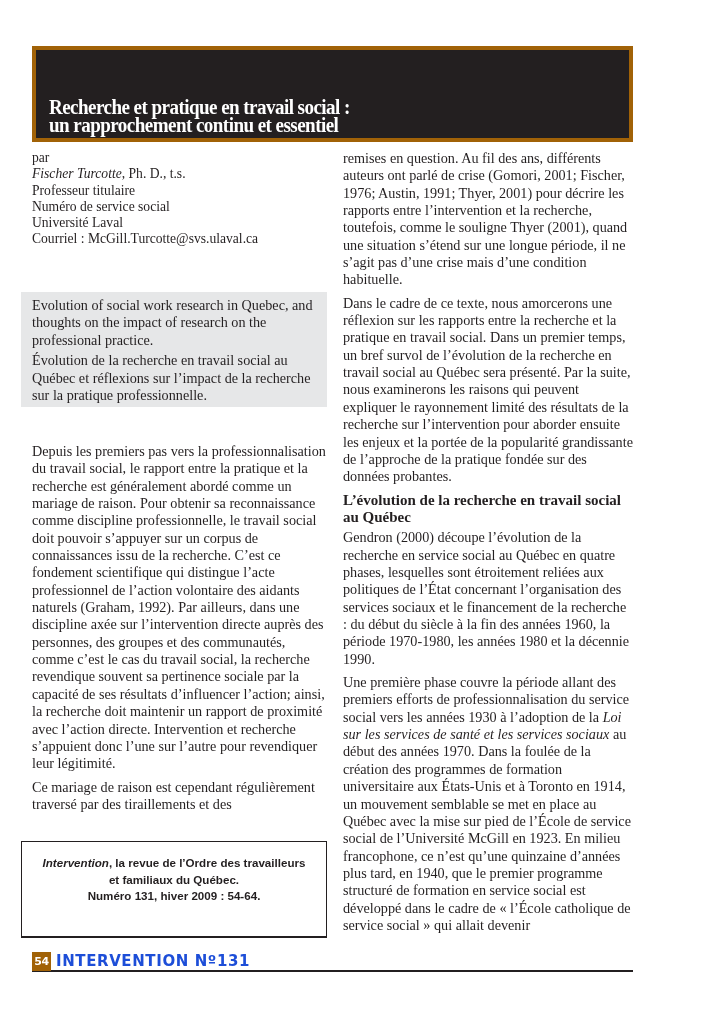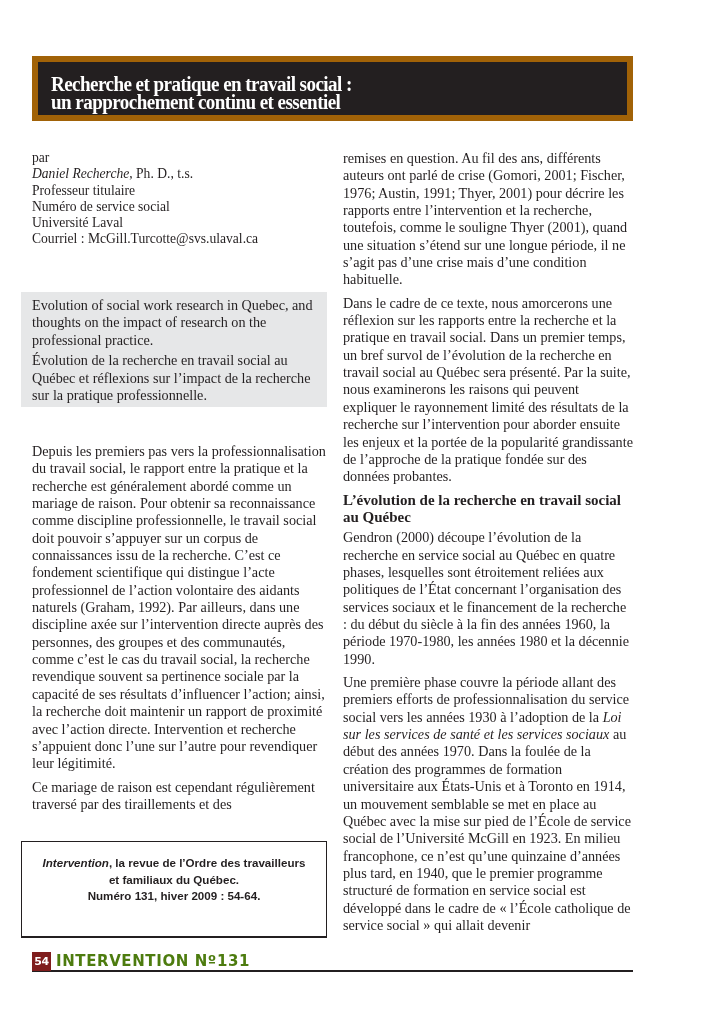--- a/index.html
+++ b/index.html
@@ -1,21 +1,21 @@
 <!DOCTYPE html>
 <html><head>
   <meta charset="utf-8">
   <style>
     html, body { margin: 0; padding: 0; background: #ffffff; }
     body { width: 717px; height: 1024px; position: relative; overflow: hidden;
            font-family: "Liberation Serif", "DejaVu Serif", serif; color: #231f20; }
     .abs { position: absolute; }
 
-    .title-band { left: 32px; top: 56px; width: 601px; height: 65px; background: #231f20;
-                  box-sizing: border-box; border: 6px solid #a16207; }
+    .title-band { left: 32px; top: 46px; width: 601px; height: 96px; background: #231f20;
+                  box-sizing: border-box; border: 4px solid #a16207; }
     .title-band .title { position: absolute; left: 13px; bottom: 4px; margin: 0;
                          color: #ffffff; font-weight: bold; font-size: 20.5px; line-height: 18px;
                          letter-spacing: -0.6px; font-family: "Liberation Serif", serif;
                          transform: scaleX(0.93); transform-origin: left bottom; white-space: nowrap; }
     .title .line { display: block; }
 
     .col-left { left: 32px; width: 294px; }
     .col-right { left: 343px; width: 290px; }
 
     .byline { top: 150px; font-size: 13.6px; line-height: 16.3px; }
@@ -34,39 +34,39 @@
     .body-text h2 { margin: 0 0 3px 0; font-size: 15px; line-height: 17.4px; font-weight: bold; }
     .body-text em { font-style: italic; margin-top: 16px; }
 
     .citation-box { left: 21px; top: 841px; width: 306px; height: 97px; box-sizing: border-box;
                     border: 1px solid #231f20; border-bottom-width: 2px;
                     font-family: "Liberation Sans", "DejaVu Sans", sans-serif; font-weight: bold;
                     font-size: 11.6px; line-height: 16.5px; text-align: center; padding-top: 13px; }
     .citation-box em { }
 
     .footer-rule { left: 32px; top: 970px; width: 601px; height: 2px; background: #231f20; }
-    .page-num { left: 32px; top: 952px; width: 19px; height: 19px; background: #7f1d1d; color: #ffffff;
+    .page-num { left: 32px; top: 952px; width: 19px; height: 19px; background: #a16207; color: #ffffff;
                 font-family: "DejaVu Sans", sans-serif; font-weight: bold; font-size: 11px;
                 line-height: 20px; text-align: center; letter-spacing: -0.5px; }
-    .journal-name { left: 56px; top: 951px; color: #4d7c0f; font-family: "DejaVu Sans", sans-serif;
+    .journal-name { left: 56px; top: 951px; color: #1d4ed8; font-family: "DejaVu Sans", sans-serif;
                     font-weight: bold; font-size: 15px; line-height: 20px; letter-spacing: 0.6px; white-space: nowrap; }
   </style>
 </head>
 <body>
 
 <div class="abs title-band">
   <h1 class="title">
     <span class="line">Recherche et pratique en travail social :</span>
     <span class="line">un rapprochement continu et essentiel</span>
   </h1>
 </div>
 
 <div class="abs col-left byline">
   <div>par</div>
-  <div><em>Daniel Recherche</em><span>, Ph. D., t.s.</span></div>
+  <div><em>Fischer Turcotte</em><span>, Ph. D., t.s.</span></div>
   <div>Professeur titulaire</div>
   <div>Numéro de service social</div>
   <div>Université Laval</div>
   <div><span>Courriel : </span><span>McGill.Turcotte@svs.ulaval.ca</span></div>
 </div>
 
 <div class="abs abstract-box">
   <p>Evolution of social work research in Quebec, and thoughts on the impact of research on the professional practice.</p>
   <p>Évolution de la recherche en travail social au Québec et réflexions sur l’impact de la recherche sur la pratique professionnelle.</p>
 </div>

